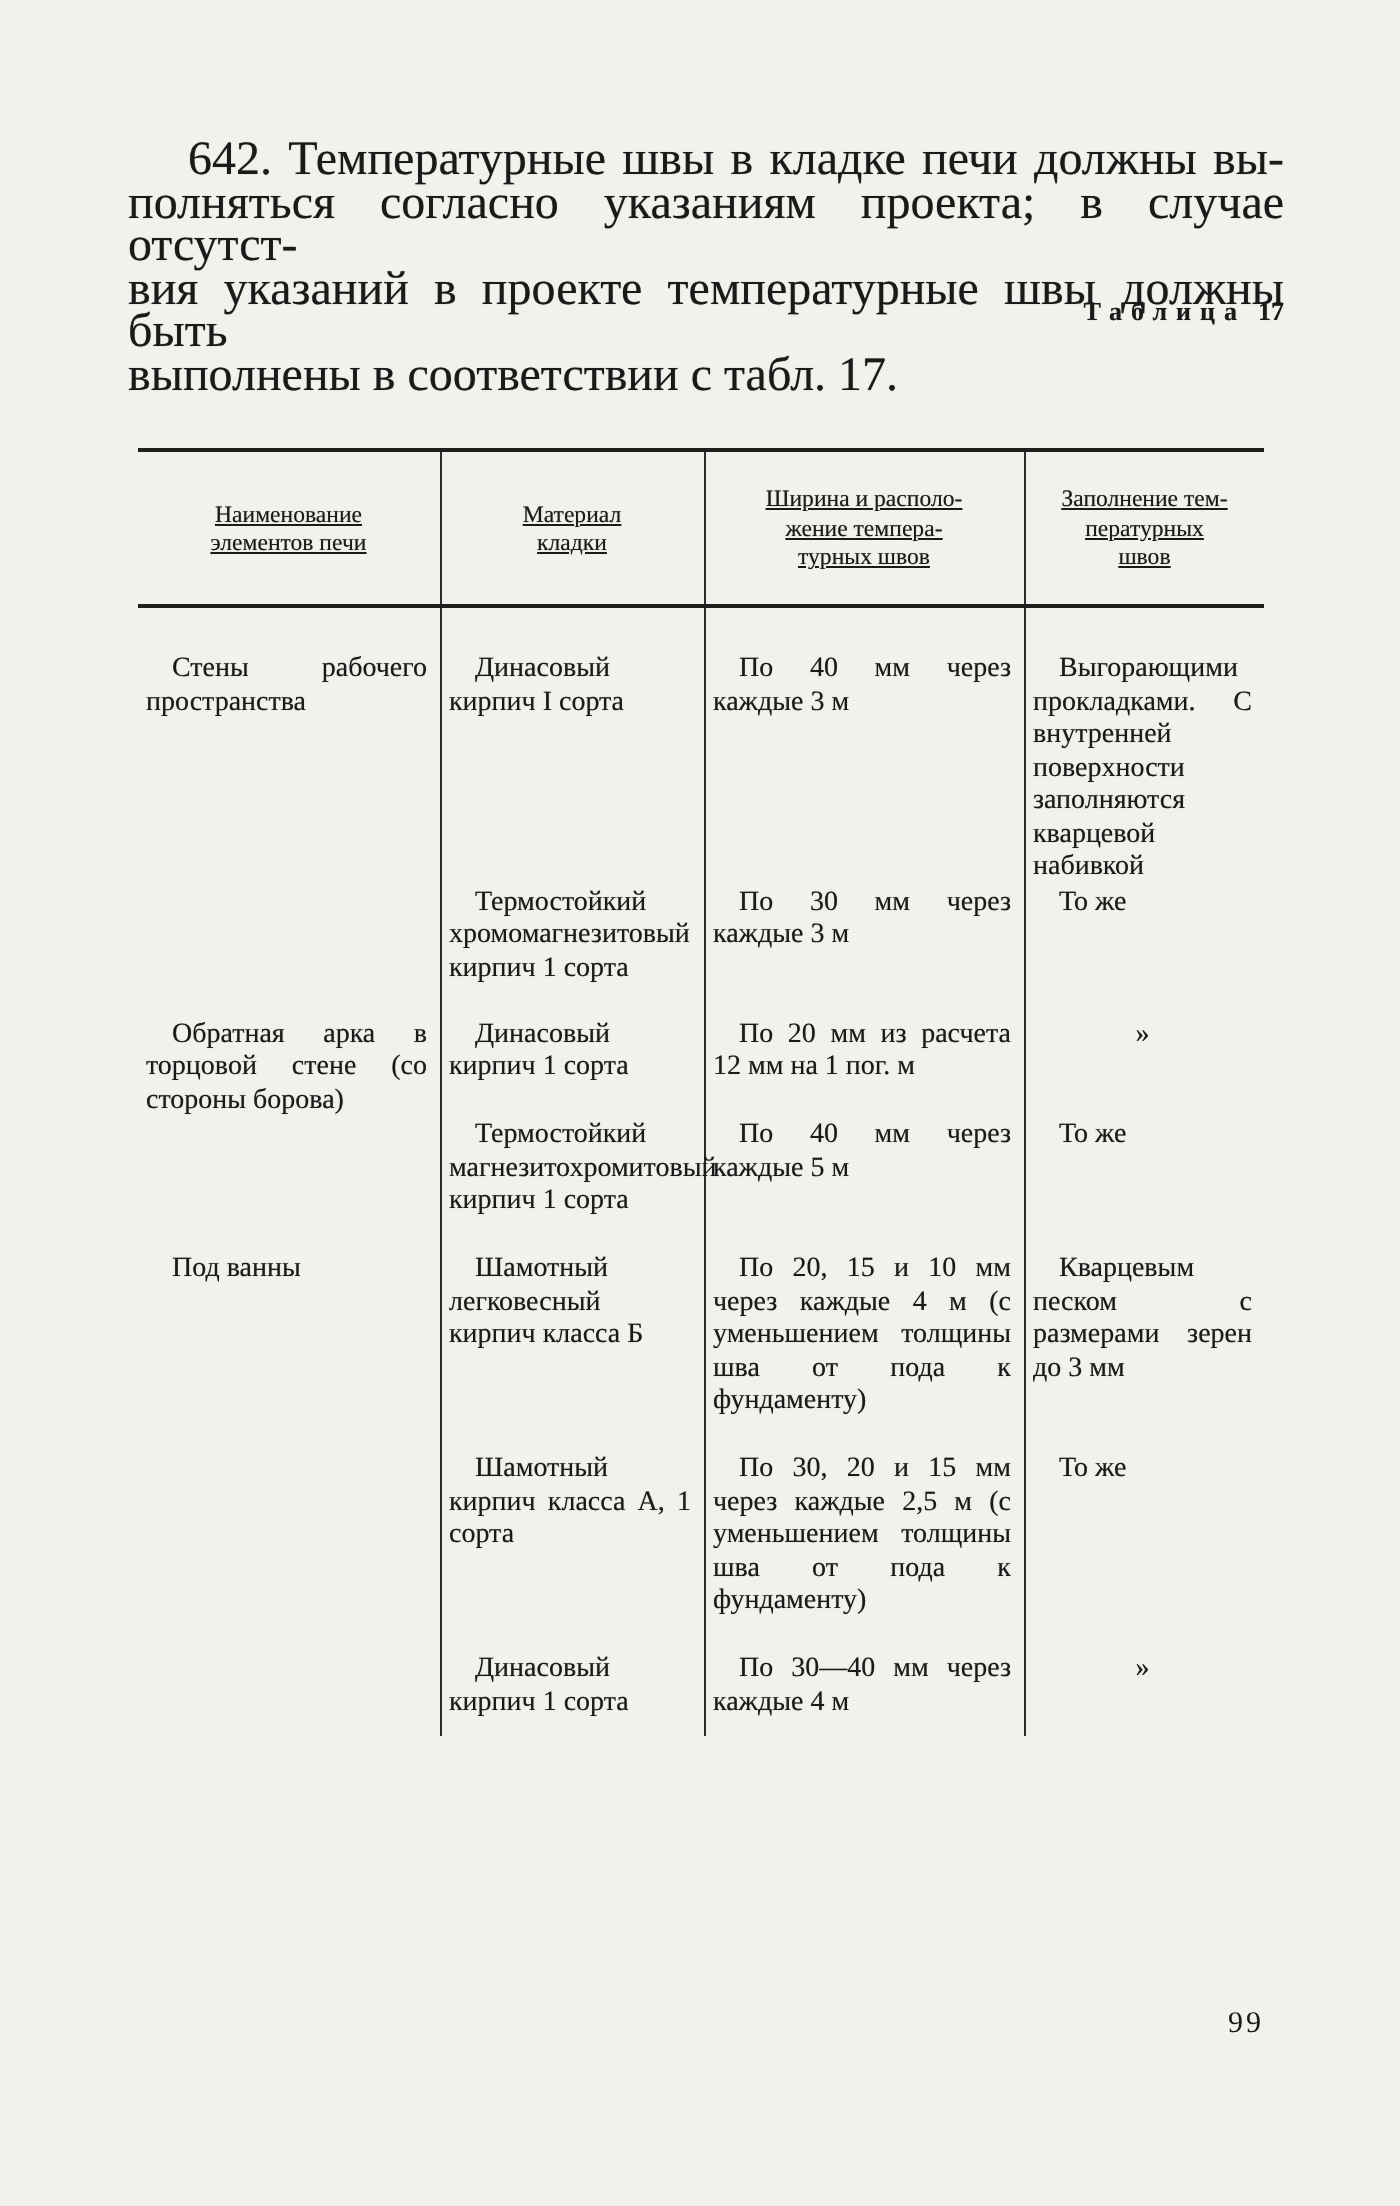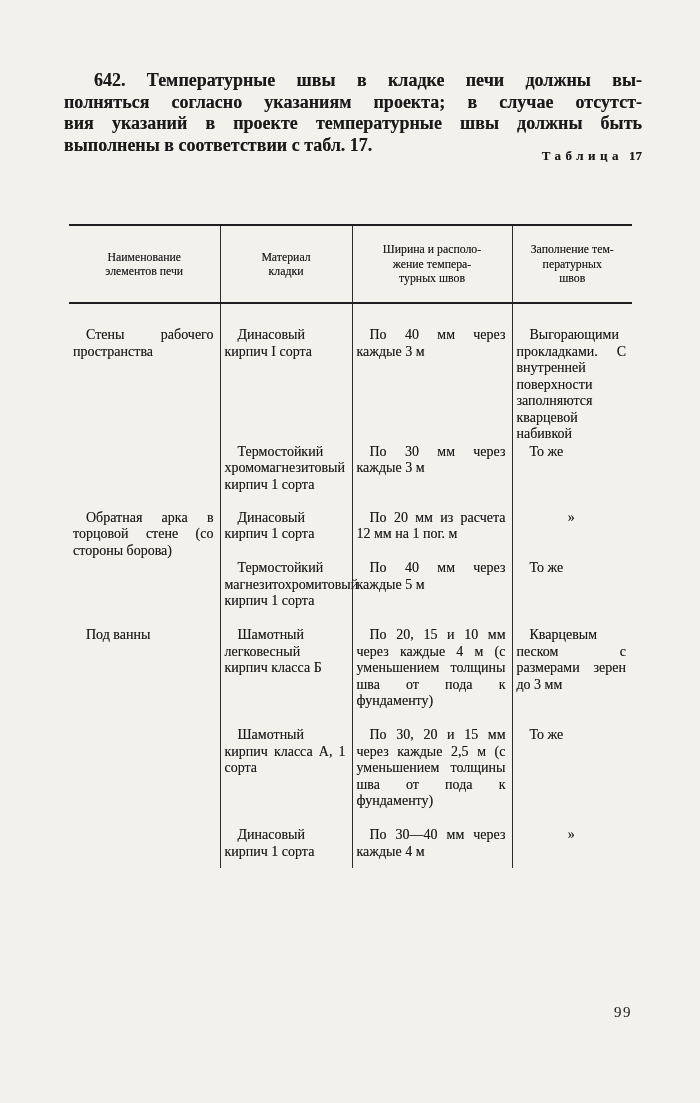--- a/index.html
+++ b/index.html
@@ -7,23 +7,22 @@
     position:relative;
     width:700px;height:1103px;
     background:#f2f1ec;
     color:#1a1a1a;
     font-family:"Liberation Serif", serif;
     overflow:hidden;
   }
   
   .para{
     position:absolute;left:64px;top:70px;width:578px;
-    font-size:18px;line-height:21.5px;
+    font-size:24px;line-height:21.5px;
     text-shadow:0 0 .4px rgba(20,20,20,.55);
-    font-weight:bold;
   }
   .para .jline{text-align:justify;text-align-last:justify;}
   .para .first{text-indent:30px;}
   .para .last{text-align:left;}
   
   .caption{
     position:absolute;top:148px;right:58px;
     font-size:13px;font-weight:bold;
     text-shadow:0 0 .4px rgba(20,20,20,.5);
   }
@@ -39,21 +38,21 @@
   .tbl-title .t2{word-spacing:6px;}
   
   table.main{
     position:absolute;left:69px;top:224px;width:563px;
     border-collapse:collapse;table-layout:fixed;
     font-size:14px;line-height:16.5px;
     border-top:2px solid #1f1f1f;
     text-shadow:0 0 .4px rgba(20,20,20,.5);
   }
   col.c0{width:151px;} col.c1{width:132px;} col.c2{width:160px;} col.c3{width:120px;}
-  thead tr{height:78px;}
+  thead tr{height:78px;text-decoration:underline;}
   thead th{
     font-weight:normal;font-size:11.8px;line-height:14.5px;
     text-align:center;vertical-align:middle;
     white-space:pre-line;padding:2px 3px;
     border-bottom:2px solid #1f1f1f;
   }
   th + th, td + td{border-left:1.4px solid #2b2b2b;}
   tbody td{
     vertical-align:top;text-align:justify;
     padding:1px 6px 0 4px;

